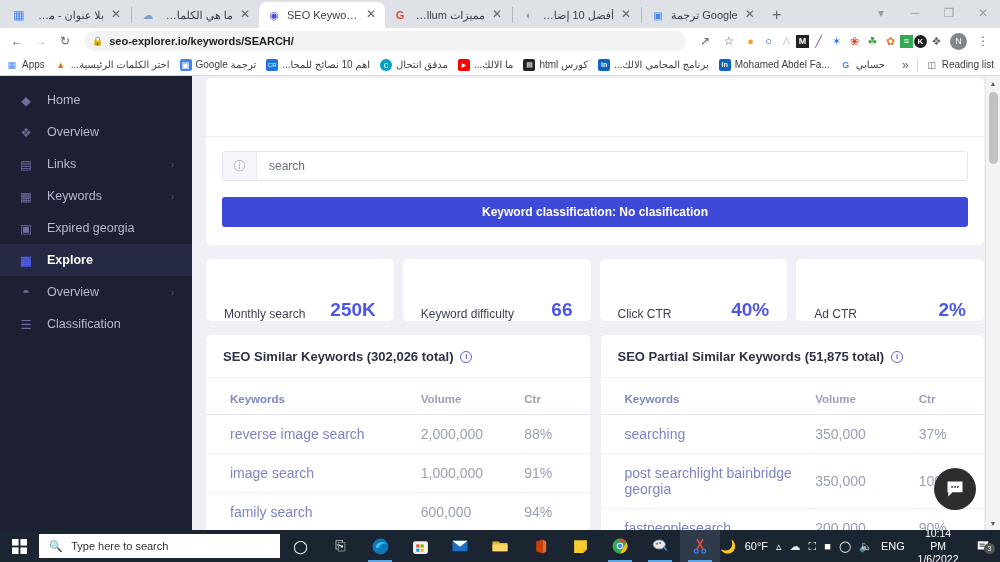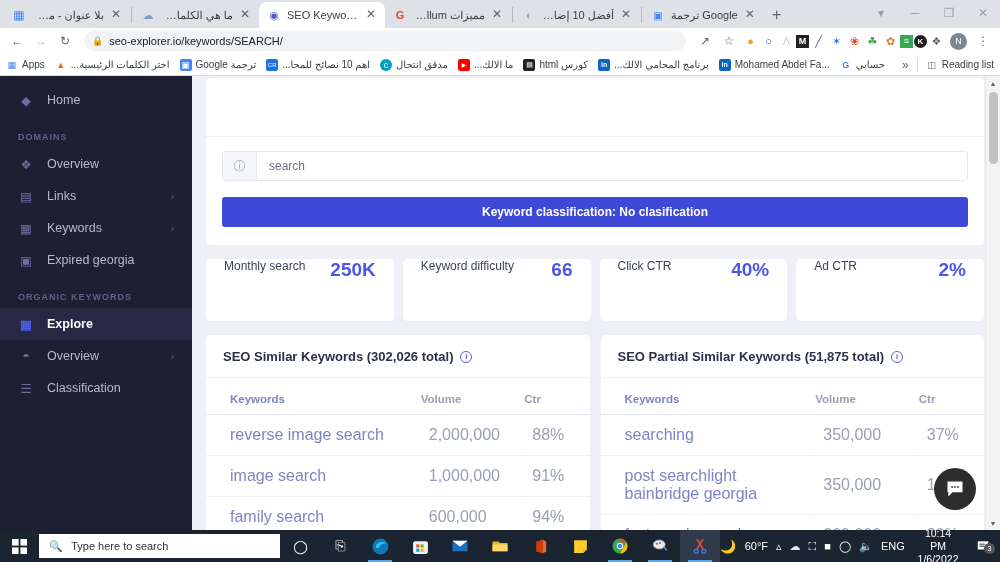--- a/index.html
+++ b/index.html
@@ -31,21 +31,21 @@
   .winctl div { width: 34px; height: 26px; display: flex; align-items: center; justify-content: center; color: #9aa0a6; font-size: 12px; }
 
   .toolbar { height: 26px; background: #fff; display: flex; align-items: center; padding: 0 6px; gap: 2px; }
   .tb-btn { width: 22px; height: 22px; display: flex; align-items: center; justify-content: center; color: #5f6368; flex-shrink: 0; }
   .tb-btn.dim { color: #bdc1c6; }
   .omnibox {
     flex: 1; height: 20px; background: #f1f3f4; border-radius: 10px;
     display: flex; align-items: center; padding: 0 8px; gap: 6px;
     margin: 0 6px; min-width: 0;
   }
-  .omni-url { font-size: 11px; color: #202124; white-space: nowrap; overflow: hidden; }
+  .omni-url { font-size: 11px; color: #202124; white-space: nowrap; overflow: hidden; font-weight: bold; }
   .ext-icons { display: flex; align-items: center; gap: 1px; flex-shrink: 0; }
   .ext { width: 17px; height: 17px; display: flex; align-items: center; justify-content: center; font-size: 11px; }
   .avatar-btn { width: 17px; height: 17px; border-radius: 50%; background: #80868b; color: #fff; font-size: 9px;
     display: flex; align-items: center; justify-content: center; margin: 0 3px; }
 
   .bookmarks { height: 22px; background: #fff; display: flex; align-items: center; padding: 0 6px; gap: 10px; border-bottom: 1px solid #dadce0; }
   .bm { display: flex; align-items: center; gap: 4px; font-size: 10px; color: #3c4043; white-space: nowrap; flex-shrink: 0; }
   .bm-ico { width: 12px; height: 12px; display: flex; align-items: center; justify-content: center; font-size: 9px; border-radius: 2px; flex-shrink: 0; }
   .bm-right { margin-left: auto; display: flex; align-items: center; gap: 8px; flex-shrink: 0; }
 
@@ -69,34 +69,34 @@
   .searchrow { display: flex; height: 30px; border: 1px solid #e3e6ee; border-radius: 3px; overflow: hidden; }
   .search-help { width: 34px; background: #f5f6fa; display: flex; align-items: center; justify-content: center;
     color: #a6abbd; border-right: 1px solid #e8eaf1; flex-shrink: 0; }
   .search-input { flex: 1; border: 0; outline: none; padding: 0 12px; font-size: 12px; color: #6b7084; font-family: inherit; }
   .search-btn { background: #4c54d2; color: #fff; border: 0; padding: 0 18px; font-size: 12px; font-family: inherit; cursor: pointer; }
 
   .classbar { margin-top: 16px; background: #3f49d8; color: #fff; height: 30px; border-radius: 3px;
     display: flex; align-items: center; justify-content: center; font-size: 12px; font-weight: bold; }
 
   .metrics { display: flex; gap: 9px; margin-top: 14px; }
-  .metric { flex: 1; background: #fff; border-radius: 5px; height: 62px; display: flex; align-items: flex-start;
+  .metric { flex: 1; background: #fff; border-radius: 5px; height: 62px; display: flex; align-items: flex-end;
     justify-content: space-between; padding: 0 18px; }
   .metric-label { font-size: 12px; color: #3a3f55; }
   .metric-value { font-size: 19px; font-weight: bold; color: #4c57e8; }
 
   .tables { display: flex; gap: 11px; margin-top: 14px; }
   .tbl-card { flex: 1; background: #fff; border-radius: 5px; overflow: hidden; }
   .tbl-head { padding: 14px 17px 13px; border-bottom: 1px solid #eef0f4; display: flex; align-items: center; gap: 7px; }
   .tbl-title { font-size: 13px; font-weight: bold; color: #2d3148; }
   .info-ico { width: 12px; height: 12px; border-radius: 50%; border: 1px solid #5a64d6; color: #5a64d6;
     font-size: 8px; display: flex; align-items: center; justify-content: center; font-weight: bold; flex-shrink: 0; }
   .tbl { width: 100%; border-collapse: collapse; table-layout: fixed; }
   .tbl th { text-align: left; font-size: 11.5px; color: #3a3f55; font-weight: bold; padding: 15px 0 9px; }
-  .tbl td { font-size: 16px; padding: 11px 8px; border-top: 1px dotted #e4e6ef; margin-left: 43px; }
+  .tbl td { font-size: 14px; padding: 11px 0; border-top: 1px dotted #e4e6ef; margin-left: 43px; }
   .tbl th:first-child, .tbl td:first-child { padding-left: 24px; }
   .tbl th:last-child, .tbl td:last-child { padding-right: 18px; }
   .tbl .c-kw { width: 56%; color: #7d84c4; }
   .tbl .c-vol { width: 27%; color: #9aa0b4; }
   .tbl .c-ctr { width: 17%; color: #9aa0b4; }
   .tbl tr:first-child td { border-top: 1px solid #e4e6ef; }
 
   .scrollbar { position: absolute; right: 0; top: 0; bottom: 0; width: 15px; background: #f3f3f3; border-left: 1px solid #e6e6e6; }
   .sb-arrow { height: 14px; display: flex; align-items: center; justify-content: center; color: #5f6368; font-size: 7px; }
   .sb-arrow.bot { position: absolute; bottom: 0; left: 0; right: 0; }
@@ -250,41 +250,39 @@
   </div>
 
   <div class="page">
 
     <div class="sidebar">
       <div class="nav-item">
         <span class="nav-ico">◆</span>
         <span>Home</span>
       </div>
 
-      <div class="nav-section">DOMAINS</div>
       <div class="nav-item">
         <span class="nav-ico">❖</span>
         <span>Overview</span>
       </div>
       <div class="nav-item">
         <span class="nav-ico">▤</span>
         <span>Links</span>
         <span class="nav-chev">›</span>
       </div>
       <div class="nav-item">
         <span class="nav-ico">▦</span>
         <span>Keywords</span>
         <span class="nav-chev">›</span>
       </div>
       <div class="nav-item">
         <span class="nav-ico">▣</span>
         <span>Expired georgia</span>
       </div>
 
-      <div class="nav-section">ORGANIC KEYWORDS</div>
       <div class="nav-item active">
         <span class="nav-ico">▦</span>
         <span>Explore</span>
       </div>
       <div class="nav-item">
         <span class="nav-ico">◓</span>
         <span>Overview</span>
         <span class="nav-chev">›</span>
       </div>
       <div class="nav-item">

